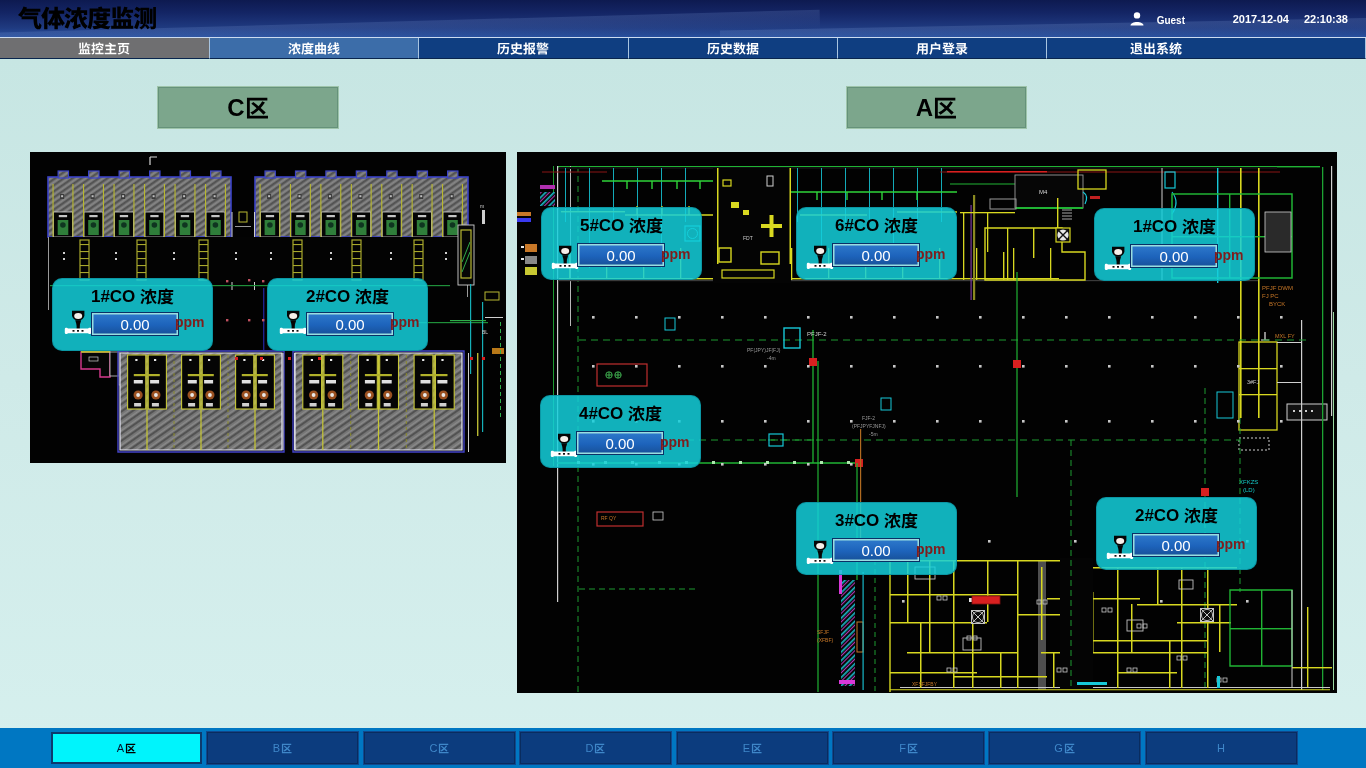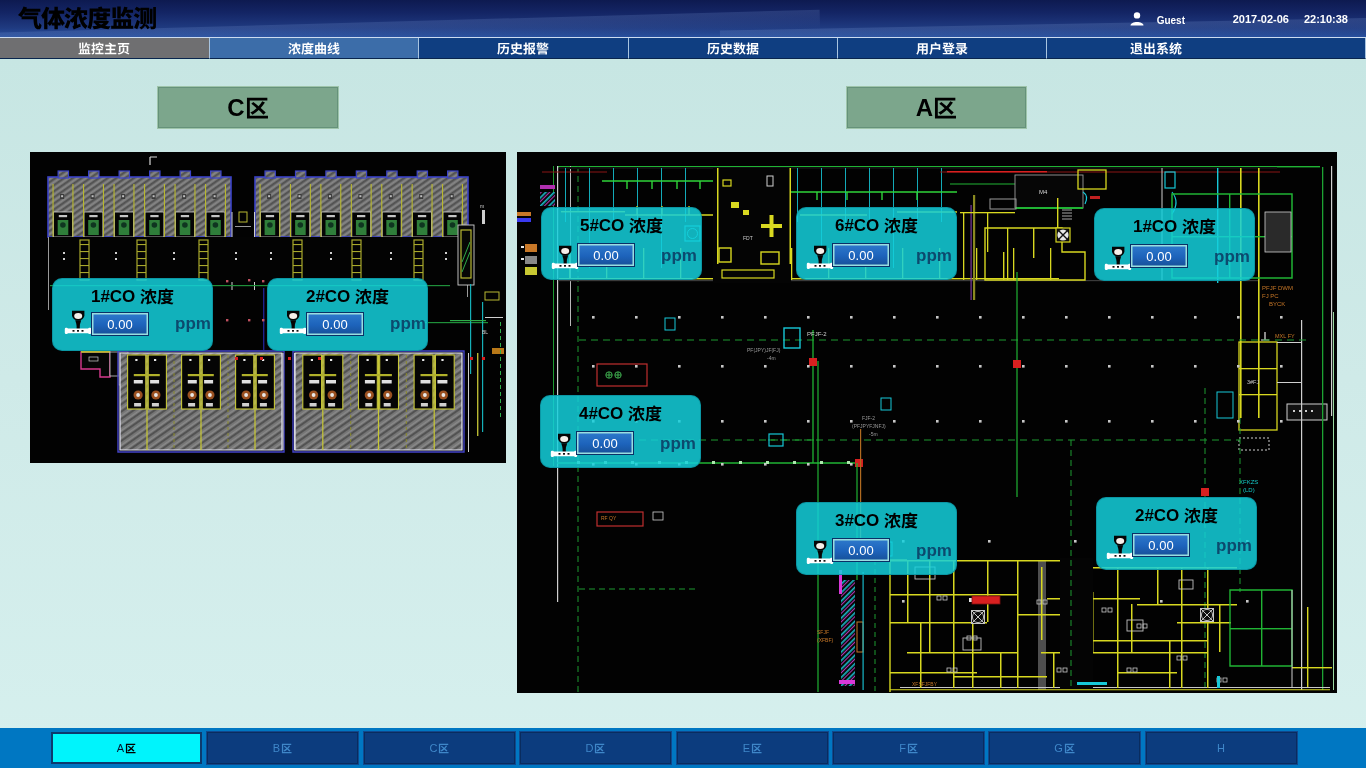--- a/index.html
+++ b/index.html
@@ -13,22 +13,22 @@
 #userbox { position:absolute; right:0; top:0; height:37px; color:#fff; font-weight:bold; }
 #navbar { position:absolute; left:0; top:37px; width:1366px; height:22px; background:#0f3e81; border-top:1px solid #cddcf0; }
 .tab { position:absolute; top:0; height:21px; display:flex; align-items:center; justify-content:center; border-right:1px solid #a8c4e0; border-bottom:1px solid #09254e; }
 #main { position:absolute; left:0; top:59px; width:1366px; height:709px; background:linear-gradient(180deg,#c7e6e3 0%,#cfeae8 45%,#d6f0ee 100%); }
 .areabtn { position:absolute; top:87px; width:180px; height:41px; background:#7ca68c; border:1px solid #65927a; outline:1px solid #9ec4aa; display:flex; align-items:center; justify-content:center; font-weight:bold; font-size:24px; color:#000; }
 .plan { position:absolute; background:#020202; }
 .sbox { position:absolute; background:rgba(20,208,220,0.85); border:1px solid rgba(12,150,162,.95); border-radius:10px; }
 .sb-title { position:absolute; left:0; right:0; top:7px; text-align:center; font-weight:bold; font-size:17px; color:#000; white-space:nowrap; }
 .sb-lat { font-weight:bold; font-size:17px; color:#000; vertical-align:middle;margin-top:28px; }
 .sb-icon { position:absolute; width:30px; height:26px; }
-.sb-val { position:absolute; width:58px; height:24px; background:linear-gradient(180deg,#2e7acc 0%,#1d63bb 55%,#175097 100%); border:1px solid #0a2f66; box-shadow:inset 0 0 0 1.5px #9adde0; display:flex; align-items:center; justify-content:center; color:#fff; font-size:13px; }
-.sb-ppm { position:absolute; width:33px; font-weight:bold; font-size:17px; color:#0c4a6e; line-height:1; }
+.sb-val { position:absolute; width:88px; height:24px; background:linear-gradient(180deg,#2e7acc 0%,#1d63bb 55%,#175097 100%); border:1px solid #0a2f66; box-shadow:inset 0 0 0 1.5px #9adde0; display:flex; align-items:center; justify-content:center; color:#fff; font-size:15px; }
+.sb-ppm { position:absolute; width:33px; font-weight:bold; font-size:14px; color:#7f1d1d; line-height:1; }
 #bottombar { position:absolute; left:0; top:728px; width:1366px; height:40px; background:#0077c2; }
 .bbtn { position:absolute; top:4px; width:151px; height:32px; background:#0c3c7e; border:1px solid #0a2c5e; outline:1px solid #10488e; display:flex; align-items:center; justify-content:center; font-size:11px; color:#3f87c9; }
 .bbtn .bl { margin-right:1px; }
 .bbtn.act { background:#00f4fc; border:2px solid #0c3a6e; outline:none; color:#041430; }
 </style></head>
 <body>
 <svg width="0" height="0" style="position:absolute">
     <defs>
 <path id="u6C14" d="M260 277V375H848V277ZM239 30C193 169 109 303 10 384C40 400 94 436 117 456C177 399 235 320 283 230H931V129H332C342 106 351 83 359 59ZM151 428V531H665C675 775 714 967 864 967C941 967 964 913 973 790C947 773 917 744 893 716C892 797 887 847 871 847C807 848 786 652 785 428Z"></path>
 <path id="u4F53" d="M222 34C176 176 97 319 13 410C35 440 68 506 79 535C100 512 120 486 140 457V968H254V262C285 199 313 133 335 69ZM312 209V323H510C454 482 361 640 259 731C286 752 325 794 345 822C376 790 406 752 434 709V801H566V962H683V801H818V713C843 753 870 789 898 819C919 788 960 746 988 726C890 634 798 478 743 323H960V209H683V35H566V209ZM566 694H444C490 620 532 533 566 441ZM683 694V431C717 526 759 617 806 694Z"></path>
@@ -78,21 +78,21 @@
           <use href="#b76D1" x="3840"></use>
           <use href="#b6D4B" x="4800"></use>
         </svg></div>
 
   <div id="userbox">
     <svg style="position:absolute;right:221px;top:11px" width="16" height="16" viewBox="0 0 16 16">
           <circle cx="8" cy="4.4" r="3.2" fill="#fff"></circle>
           <path d="M1.5 14.5 C1.5 9.8 14.5 9.8 14.5 14.5 Z" fill="#fff"></path>
         </svg>
     <span style="position:absolute;right:181px;top:15px;font-size:10px;">Guest</span>
-    <span style="position:absolute;right:77px;top:13px;font-size:11px;white-space:nowrap;">2017-02-06</span>
+    <span style="position:absolute;right:77px;top:13px;font-size:11px;white-space:nowrap;">2017-12-04</span>
     <span style="position:absolute;right:18px;top:13px;font-size:11px;white-space:nowrap;margin-left:24px;">22:10:38</span>
   </div>
 </div>
 
 <div id="navbar">
 
 <div class="tab" style="left:0px;width:209.5px;background:#6f6f71;">
         <svg class="ct " style="fill:#fff;" width="52" height="13" viewBox="0 0 4000 1000">
           <use href="#u76D1" x="0"></use>
           <use href="#u63A7" x="1000"></use>

